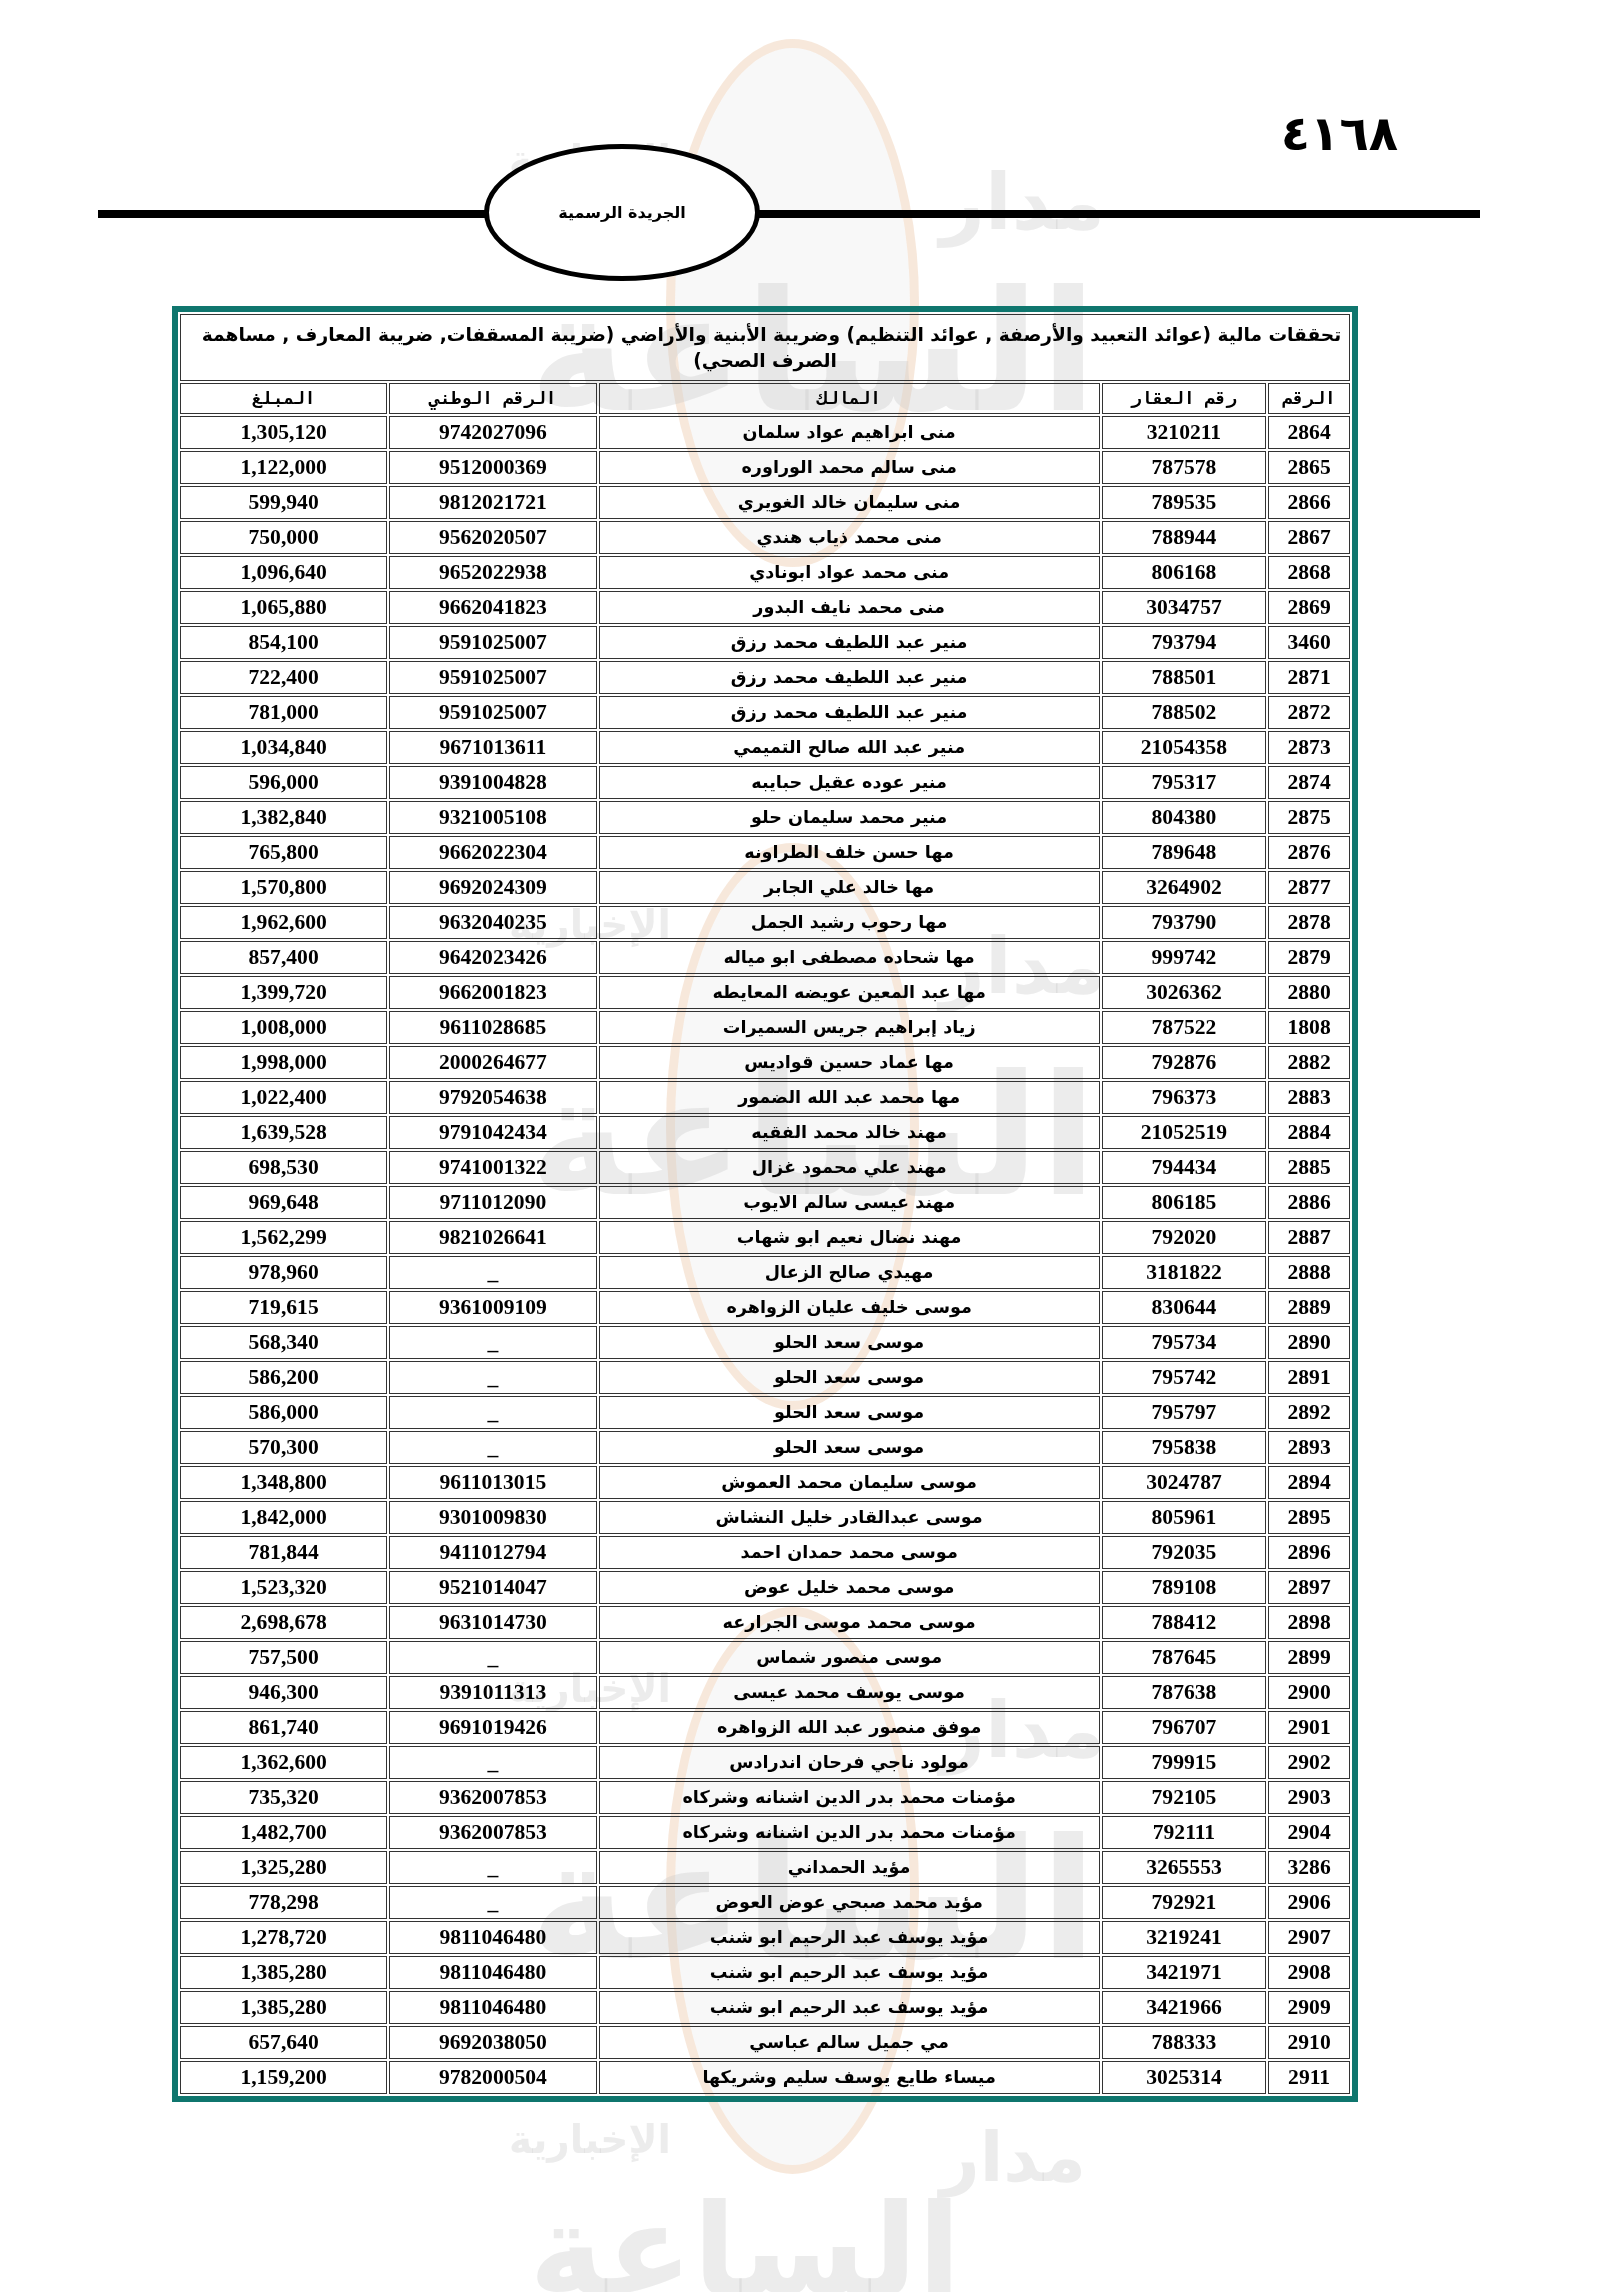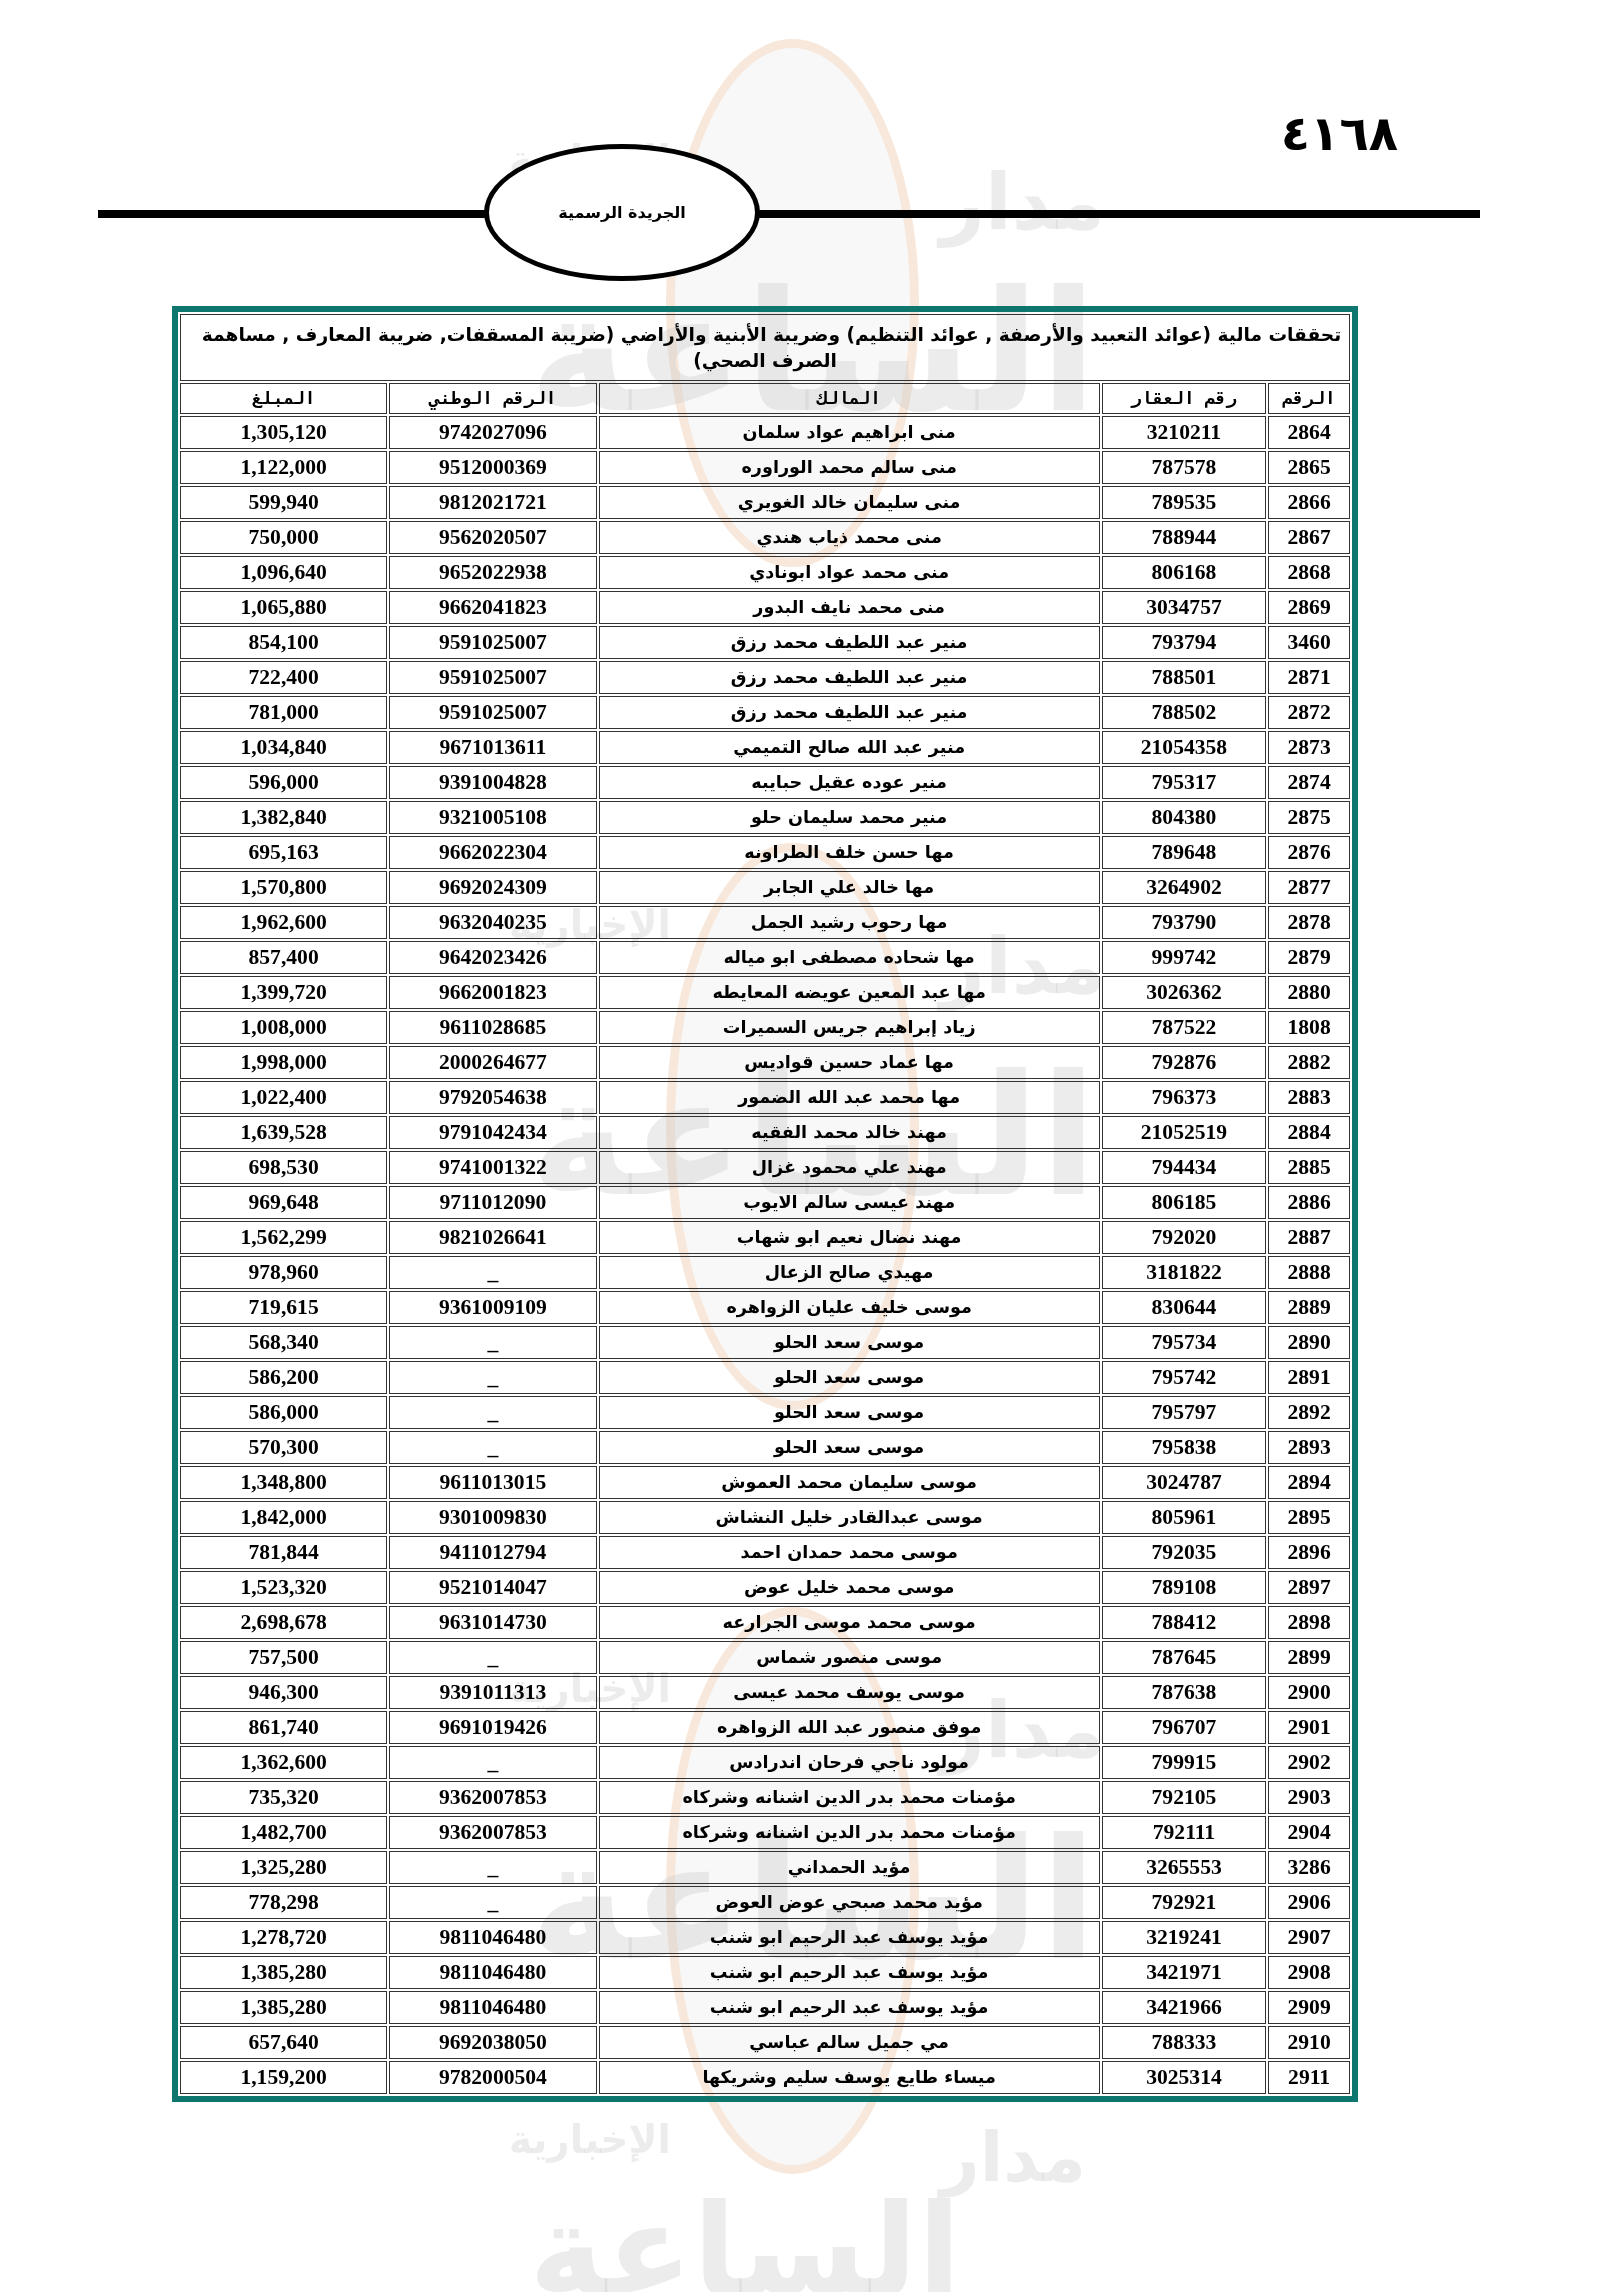--- a/index.html
+++ b/index.html
@@ -293,21 +293,21 @@
     <td class="cell name">منير محمد سليمان حلو</td>
     <td class="cell num">9321005108</td>
     <td class="cell num">1,382,840</td>
   </tr>
 
   <tr>
     <td class="cell num">2876</td>
     <td class="cell num">789648</td>
     <td class="cell name">مها حسن خلف الطراونه</td>
     <td class="cell num">9662022304</td>
-    <td class="cell num">695,163</td>
+    <td class="cell num">765,800</td>
   </tr>
 
   <tr>
     <td class="cell num">2877</td>
     <td class="cell num">3264902</td>
     <td class="cell name">مها خالد علي الجابر</td>
     <td class="cell num">9692024309</td>
     <td class="cell num">1,570,800</td>
   </tr>
 

